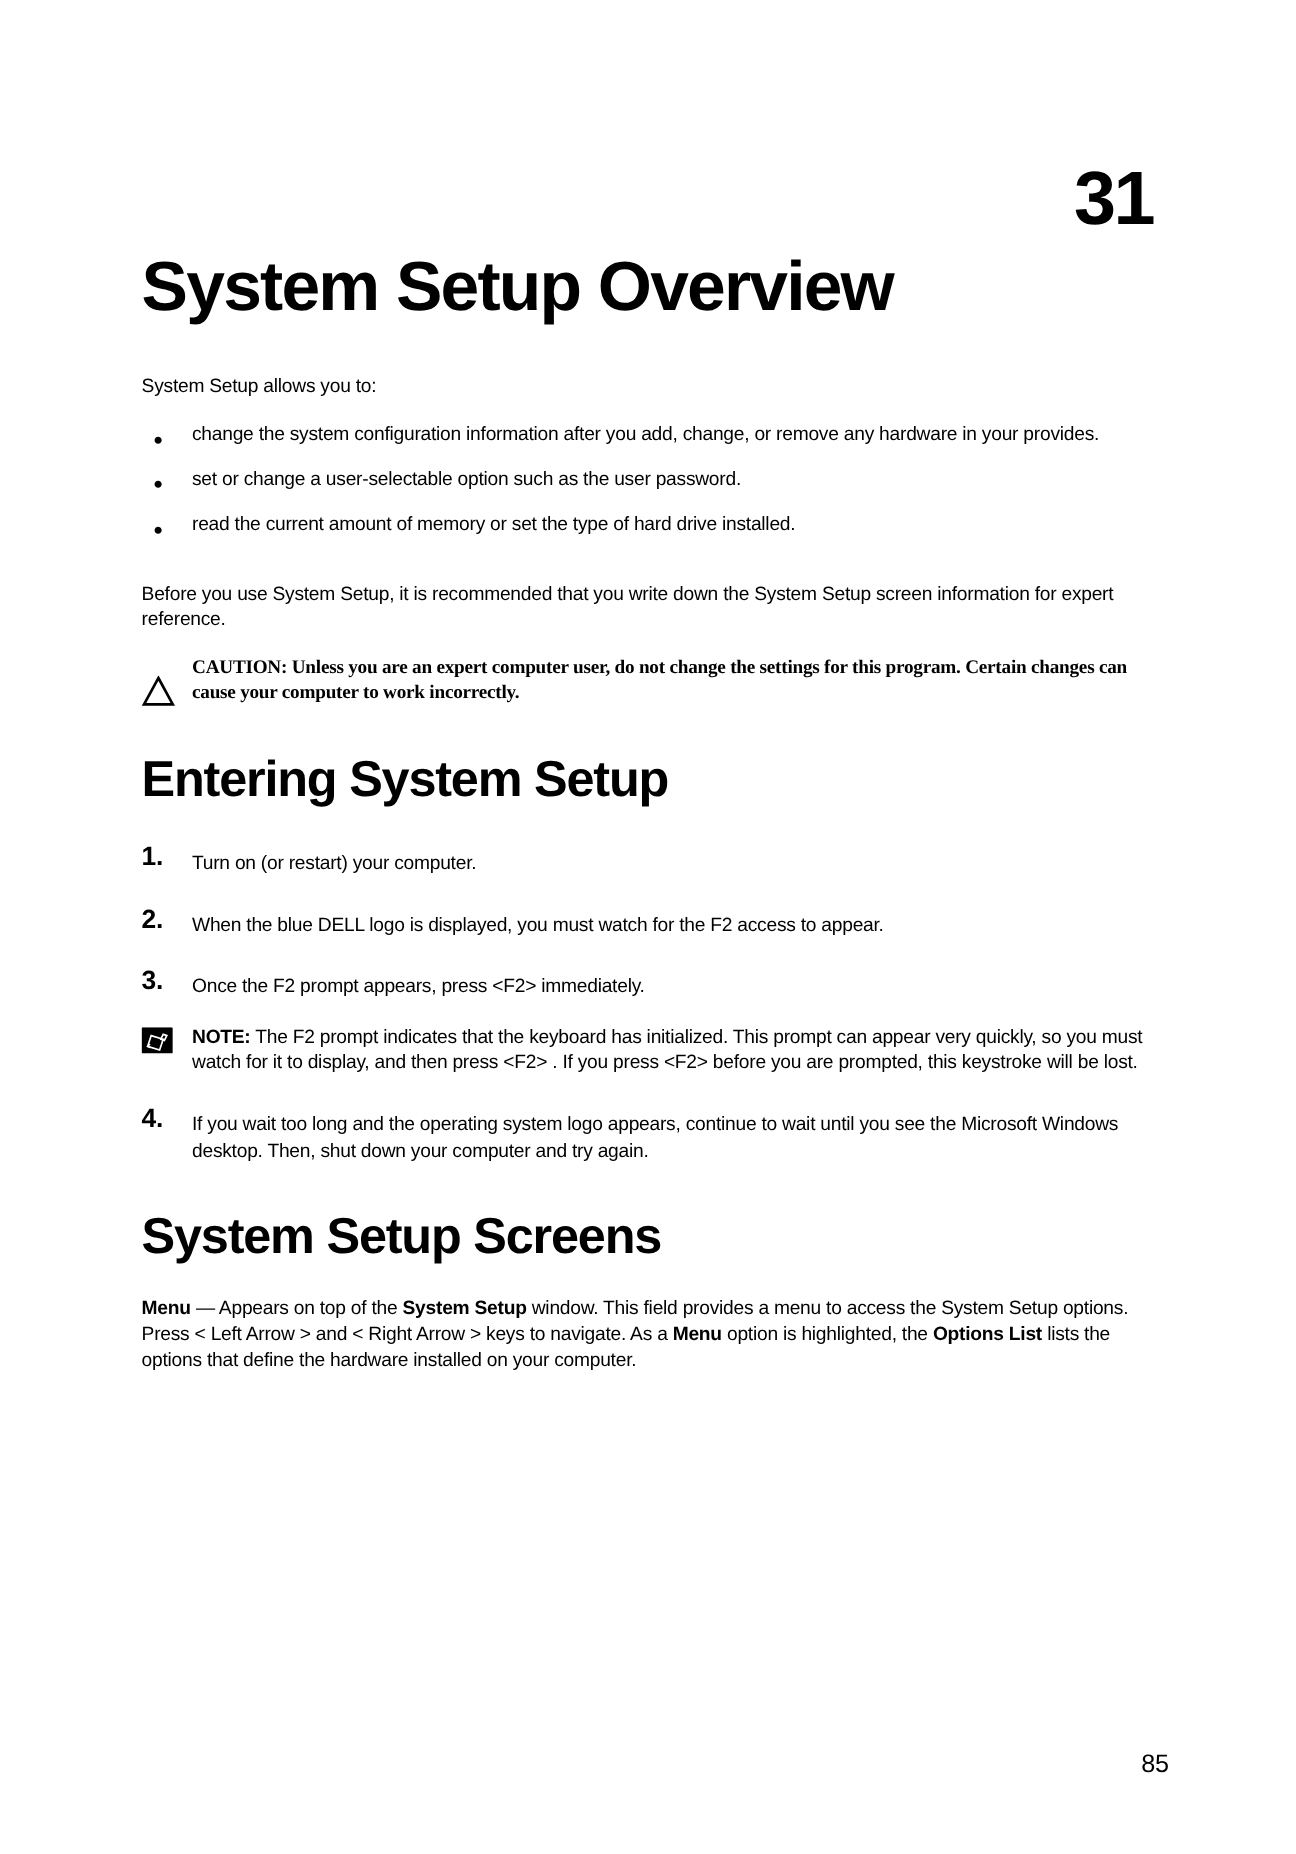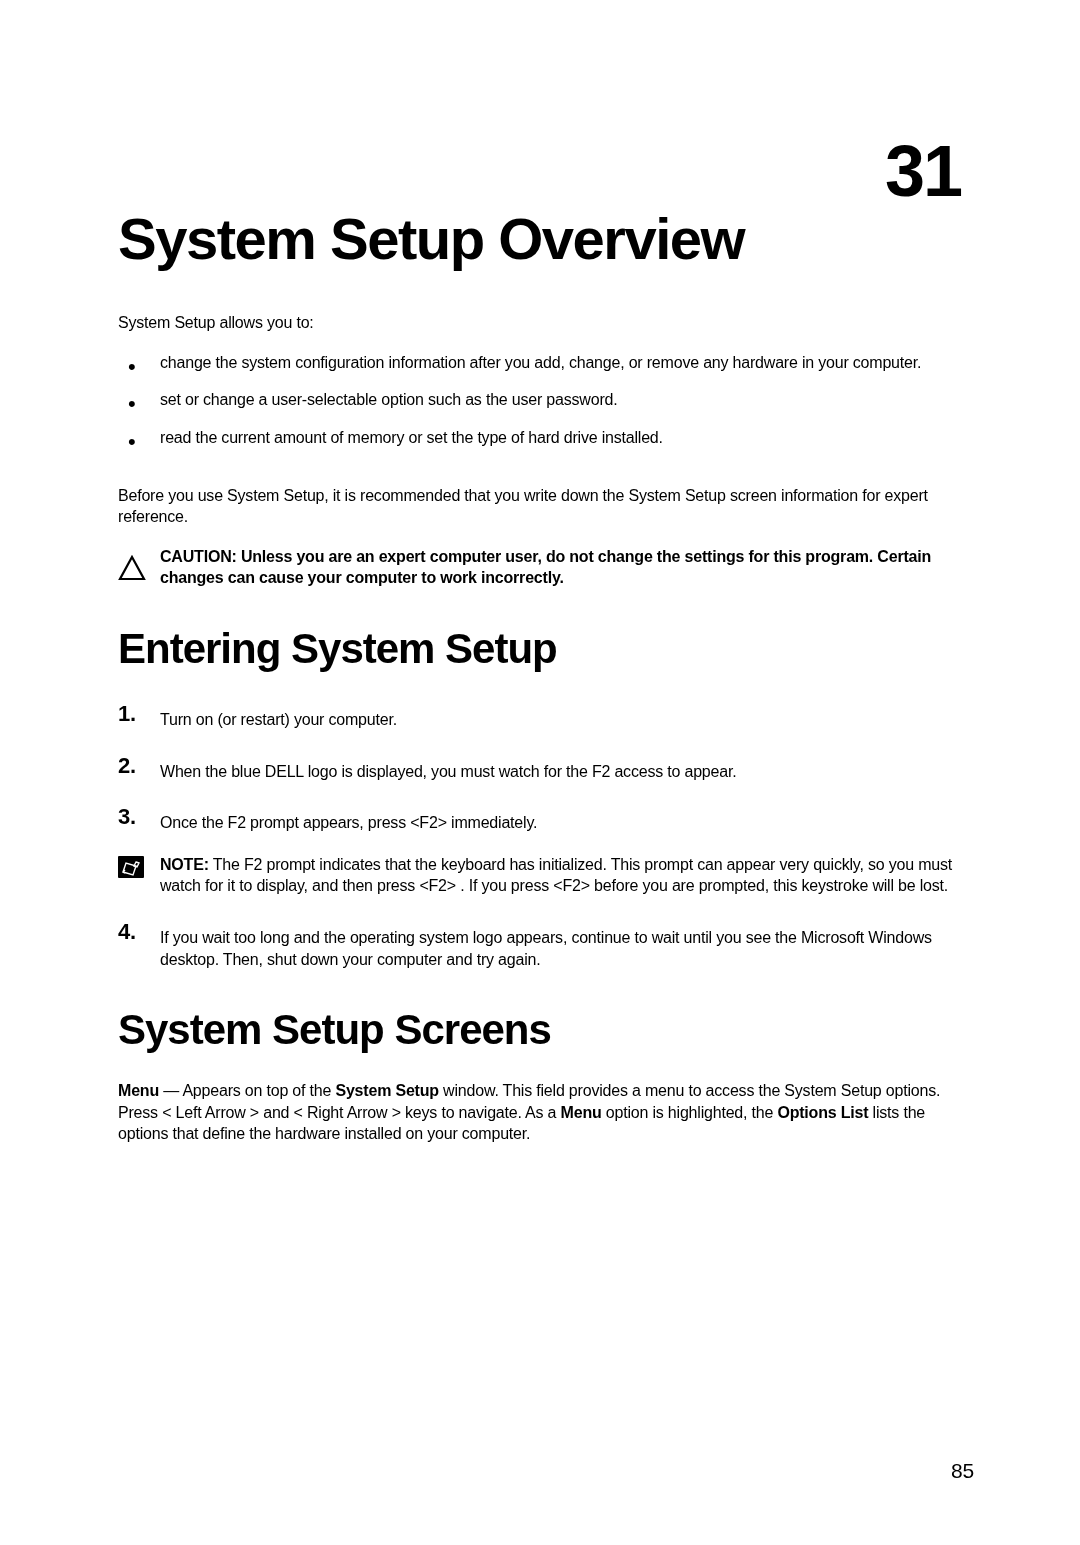--- a/index.html
+++ b/index.html
@@ -15,21 +15,21 @@
     position: relative;
     width: 1080px;
     height: 1545px;
     box-sizing: border-box;
     padding: 135px 115px 0 118px;
   }
   .chapter-number {
     position: absolute;
     top: 135px;
     right: 119px;
-    font-size: 72px;
+    font-size: 63px;
     font-weight: 700;
     line-height: 1;
     letter-spacing: -2px;
   }
   h1.title {
     font-size: 58px;
     font-weight: 700;
     margin: 70px 0 40px 0;
     letter-spacing: -1.5px;
   }
@@ -61,22 +61,23 @@
     flex: 0 0 42px;
     text-align: left;
     font-size: 22px;
     line-height: 1.35;
     padding-left: 10px;
     box-sizing: border-box;
   }
   .list-text { flex: 1; }
   .admon {
     display: flex;
-    align-items: center;
+    align-items: flex-end;
     margin: 6px 0 10px 0;
+    font-family: Liberation Serif, serif;
   }
   .admon-icon {
     width: 42px;
     flex: 0 0 42px;
     display: flex;
     justify-content: flex-start;
     padding-top: 2px;
   }
   .admon-text { flex: 1; }
   .admon-text .label { font-weight: 700; }
@@ -126,21 +127,21 @@
 
   <div class="chapter-number">31</div>
 
   <h1 class="title">System Setup Overview</h1>
 
   <p class="body">System Setup allows you to:</p>
 
   <ul class="bullets">
     <li>
       <span class="bullet-mark">•</span>
-      <span class="list-text">change the system configuration information after you add, change, or remove any hardware in your computer.</span>
+      <span class="list-text">change the system configuration information after you add, change, or remove any hardware in your provides.</span>
     </li>
     <li>
       <span class="bullet-mark">•</span>
       <span class="list-text">set or change a user-selectable option such as the user password.</span>
     </li>
     <li>
       <span class="bullet-mark">•</span>
       <span class="list-text">read the current amount of memory or set the type of hard drive installed.</span>
     </li>
   </ul>

